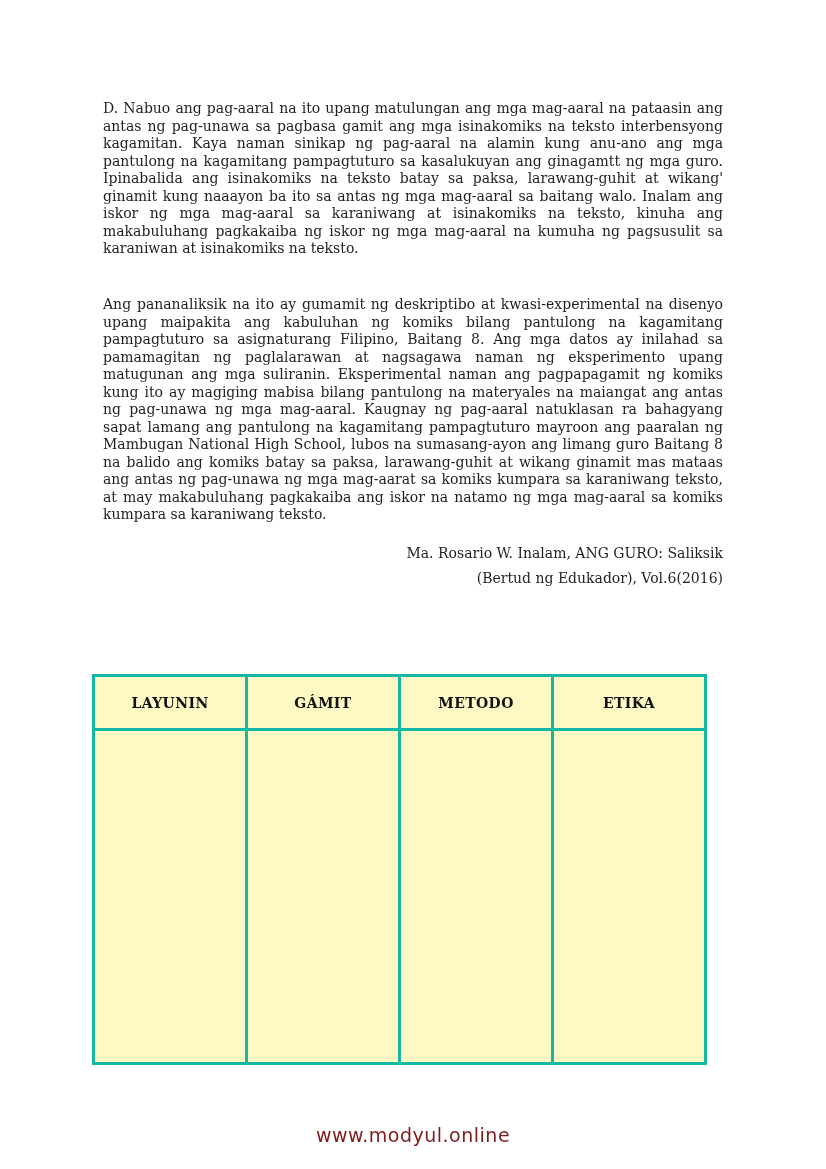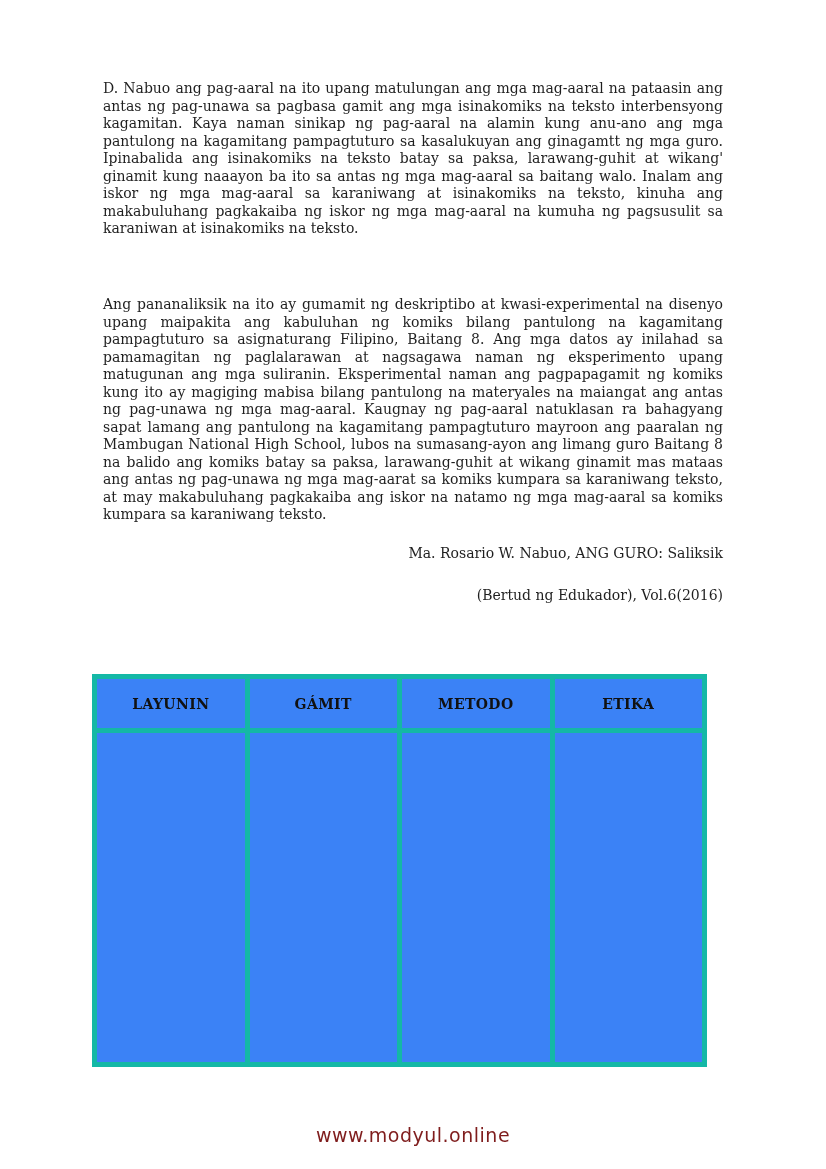--- a/index.html
+++ b/index.html
@@ -14,44 +14,44 @@
     overflow: hidden;
   }
   .para {
     position: absolute;
     left: 103px;
     width: 620px;
     font-size: 14px;
     line-height: 17.5px;
     text-align: justify;
   }
-  .para-1 { top: 80px; }
+  .para-1 { top: 100px; }
   .para-2 { top: 260px; margin-top: 36px; }
   .citation {
     position: absolute;
     top: 532px;
     left: 103px;
     width: 620px;
     text-align: right;
     font-size: 14px;
   }
   .cit-title-line { font-style: italic; line-height: 21px; }
   .cit-author { margin-top: 11px; line-height: 21px; }
-  .cit-journal { margin-top: 21px; line-height: 21px; }
+  .cit-journal { margin-top: 4px; line-height: 21px; }
   table.notes-table {
     position: absolute;
     top: 674px;
     left: 92px;
     width: 615px;
     border-collapse: collapse;
     table-layout: fixed;
   }
   table.notes-table th, table.notes-table td {
-    border: 5px solid #14b8a6;
-    background: #3b82f6;
+    border: 3px solid #14b8a6;
+    background: #fef9c3;
   }
   table.notes-table th {
     height: 54px;
     font-size: 14px;
     font-weight: bold;
     letter-spacing: 0.4px;
     text-align: center;
     vertical-align: middle;
     color: #111111;
   }
@@ -71,21 +71,21 @@
 </head>
 <body>
 
 <div class="page">
 
   <p class="para para-1">D. Nabuo ang pag-aaral na ito upang matulungan ang mga mag-aaral na pataasin ang antas ng pag-unawa sa pagbasa gamit ang mga isinakomiks na teksto interbensyong kagamitan. Kaya naman sinikap ng pag-aaral na alamin kung anu-ano ang mga pantulong na kagamitang pampagtuturo sa kasalukuyan ang ginagamtt ng mga guro. Ipinabalida ang isinakomiks na teksto batay sa paksa, larawang-guhit at wikang' ginamit kung naaayon ba ito sa antas ng mga mag-aaral sa baitang walo. Inalam ang iskor ng mga mag-aaral sa karaniwang at isinakomiks na teksto, kinuha ang makabuluhang pagkakaiba ng iskor ng mga mag-aaral na kumuha ng pagsusulit sa karaniwan at isinakomiks na teksto.</p>
 
   <p class="para para-2">Ang pananaliksik na ito ay gumamit ng deskriptibo at kwasi-experimental na disenyo upang maipakita ang kabuluhan ng komiks bilang pantulong na kagamitang pampagtuturo sa asignaturang Filipino, Baitang 8. Ang mga datos ay inilahad sa pamamagitan ng paglalarawan at nagsagawa naman ng eksperimento upang matugunan ang mga suliranin. Eksperimental naman ang pagpapagamit ng komiks kung ito ay magiging mabisa bilang pantulong na materyales na maiangat ang antas ng pag-unawa ng mga mag-aaral. Kaugnay ng pag-aaral natuklasan ra bahagyang sapat lamang ang pantulong na kagamitang pampagtuturo mayroon ang paaralan ng Mambugan National High School, lubos na sumasang-ayon ang limang guro Baitang 8 na balido ang komiks batay sa paksa, larawang-guhit at wikang ginamit mas mataas ang antas ng pag-unawa ng mga mag-aarat sa komiks kumpara sa karaniwang teksto, at may makabuluhang pagkakaiba ang iskor na natamo ng mga mag-aaral sa komiks kumpara sa karaniwang teksto.</p>
 
   <div class="citation">
-    <div class="cit-author">Ma. Rosario W. Nabuo, ANG GURO: Saliksik</div>
+    <div class="cit-author">Ma. Rosario W. Inalam, ANG GURO: Saliksik</div>
     <div class="cit-journal">(Bertud ng Edukador), Vol.6(2016)</div>
   </div>
 
   <table class="notes-table">
     <thead>
       <tr>
         <th>LAYUNIN</th>
         <th>GÁMIT</th>
         <th>METODO</th>
         <th>ETIKA</th>

